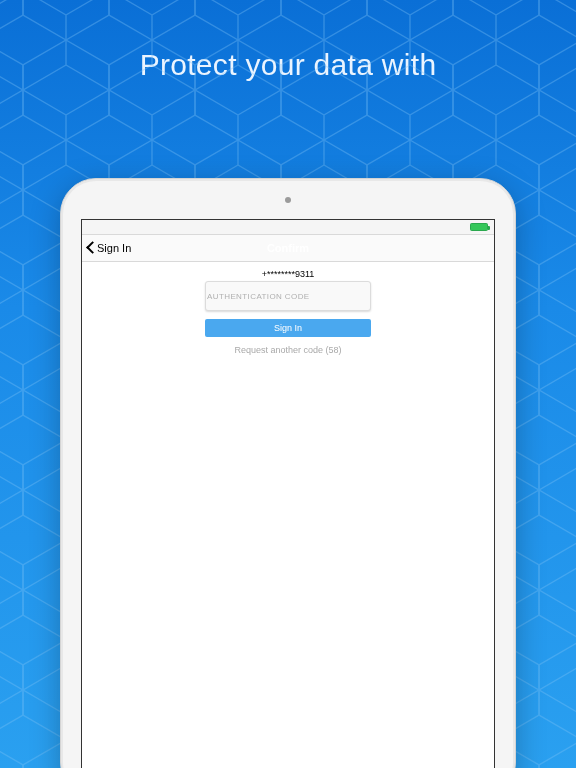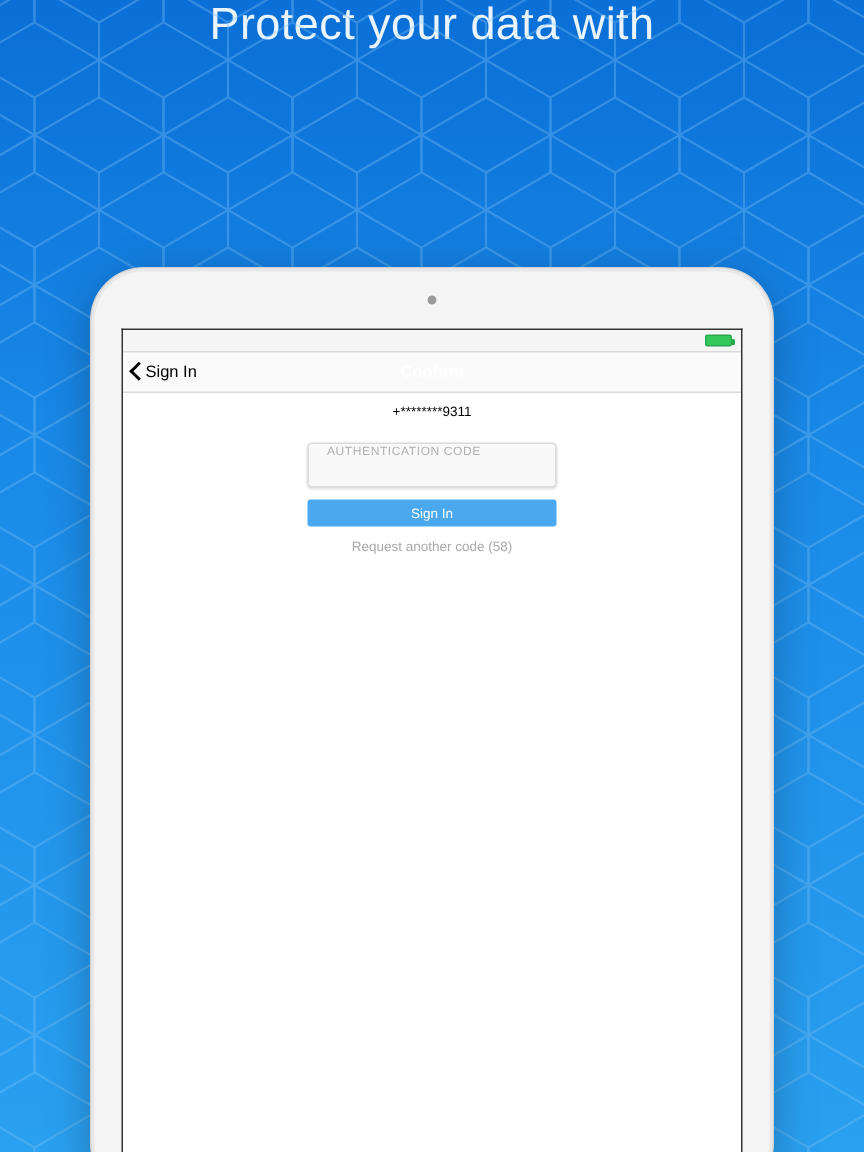--- a/index.html
+++ b/index.html
@@ -13,20 +13,21 @@
   
   .hex-layer {
     position: absolute;
     inset: 0;
     pointer-events: none;
     opacity: 0.35;
   }
   .hex-layer svg { width: 100%; height: 100%; }
 
   .hero {
+    padding-top: 48px;
     text-align: center;
     font-weight: 200;
     letter-spacing: 0.3px;
   }
   .hero .line1 {
     font-size: 30px;
     font-weight: 200;
     color: #eaf4ff;
   }
   .hero .line2 {
@@ -147,29 +148,30 @@
   .content {
     text-align: center;
     padding-top: 6px;
     font-size: 9px;
     color: #000;
   }
   .info1 { font-size: 9px; }
   .info2 { font-size: 9px; margin-top: 1px; text-align: center; }
 
   .code-input {
-    margin: 16px auto 8px;
+    margin: 2px auto 8px;
     width: 166px;
     height: 30px;
     background: #f9f9f9;
     border: 1px solid #dcdcdc;
     border-radius: 3px;
     box-shadow: 0 1px 2px rgba(0,0,0,0.15);
     display: flex;
-    padding: 0 12px;
+    align-items: center;
+    padding: 0 1px;
   }
   .code-input span {
     color: #b0b0b0;
     font-size: 8px;
     letter-spacing: 0.4px;
   }
 
   .signin-btn {
     margin: 0 auto;
     width: 166px;

